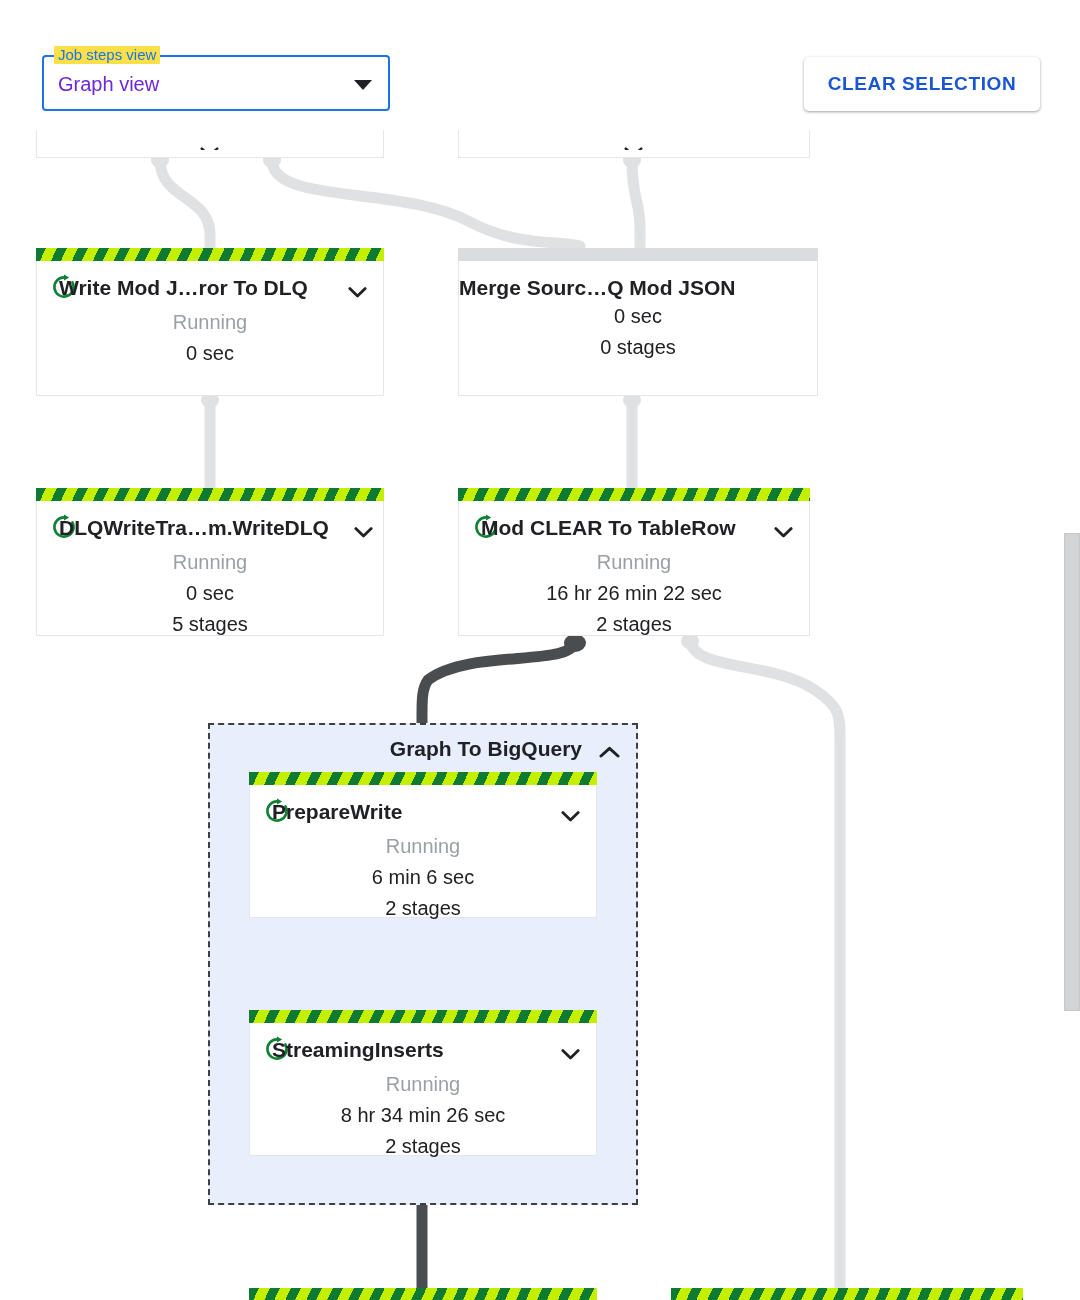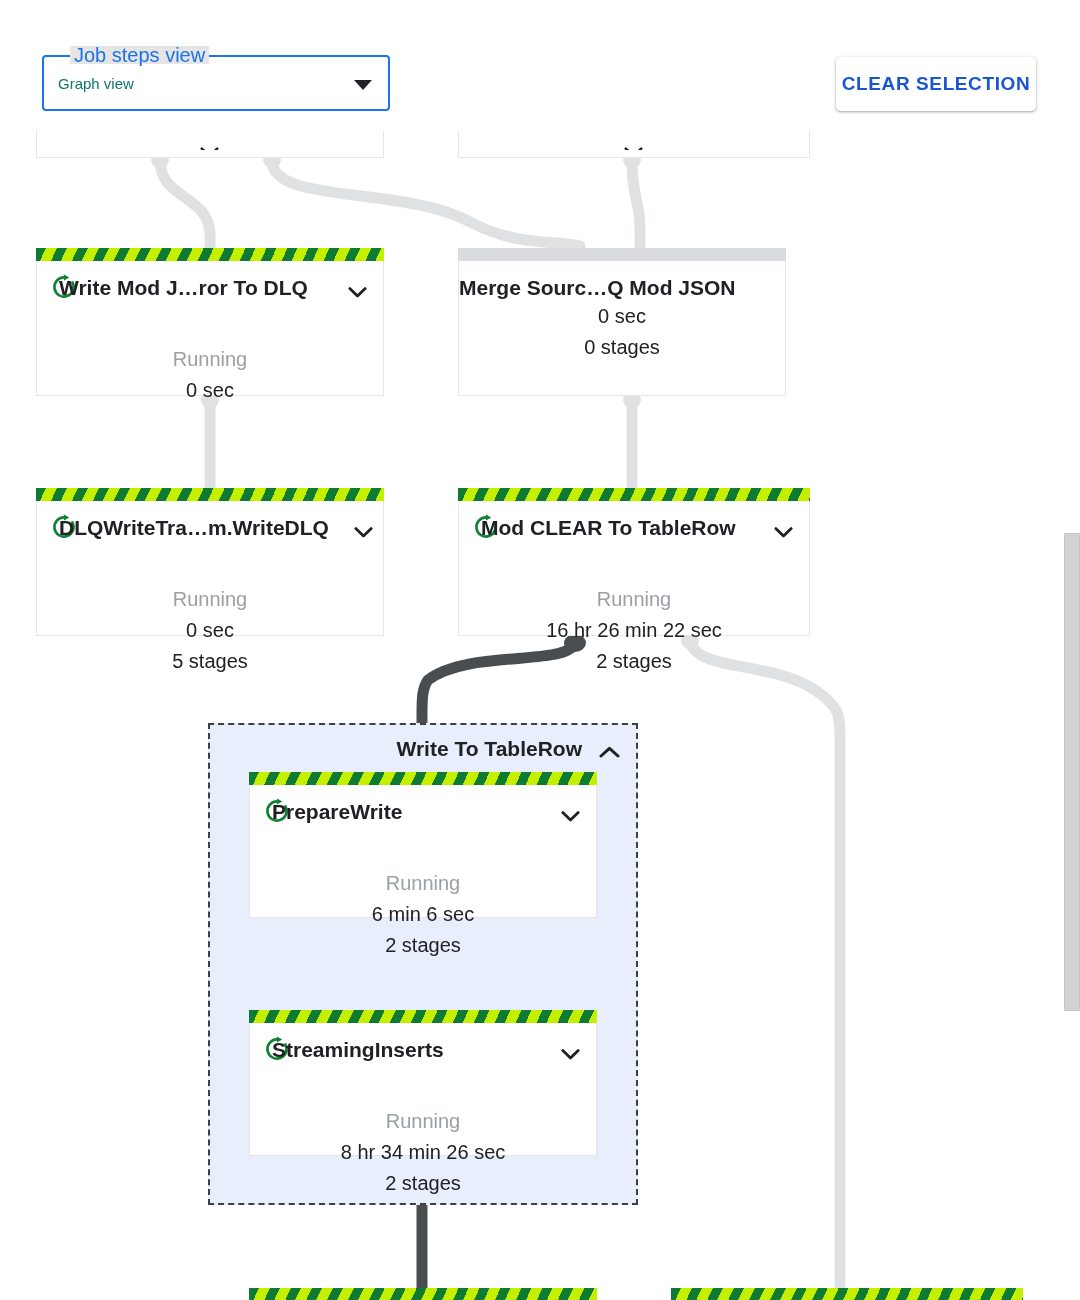--- a/index.html
+++ b/index.html
@@ -33,66 +33,65 @@
     width: 348px;
     height: 56px;
     border: 2px solid #1a73e8;
     border-radius: 4px;
     background: #ffffff;
     box-sizing: border-box;
     cursor: pointer;
   }
   .select-legend {
     position: absolute;
-    left: 26px;
+    left: 10px;
     top: -11px;
     padding: 0 4px;
-    background: #e5e5e5;
+    background: #fde047;
     color: #1a73e8;
-    font-size: 20px;
+    font-size: 15px;
     line-height: 18px;
     white-space: nowrap;
   }
   .select-value {
     position: absolute;
     left: 14px;
     top: 13px;
-    font-size: 15px;
-    color: #0f766e;
+    font-size: 20px;
+    color: #6d28d9;
     line-height: 28px;
     white-space: nowrap;
   }
   .select-arrow {
     position: absolute;
     right: 16px;
     top: 23px;
     width: 0; height: 0;
     border-left: 9px solid transparent;
     border-right: 9px solid transparent;
     border-top: 10px solid #202124;
   }
 
   .clear-btn {
     position: absolute;
     left: 804px;
     top: 57px;
-    width: 200px;
+    width: 236px;
     height: 54px;
     background: #ffffff;
     border: none;
     border-radius: 5px;
     box-shadow: 0 1px 2px rgba(60,64,67,.30), 0 1px 3px 1px rgba(60,64,67,.15);
     color: #1a55d4;
     font-family: "Liberation Sans", sans-serif;
     font-size: 19px;
     font-weight: bold;
     letter-spacing: .6px;
     cursor: pointer;
     padding: 0;
-    margin-left: 32px;
   }
 
   
   .canvas {
     position: absolute;
     inset: 0;
     z-index: 10;
   }
   .edges {
     position: absolute;
@@ -165,21 +164,21 @@
     top: 58px;
     text-align: center;
   }
   .node-lines.noicon { top: 52px; }
   .node-line {
     font-size: 20px;
     color: #202124;
     line-height: 31px;
     white-space: nowrap;
   }
-  .node-line.status { color: #9aa0a6; margin-top: 37px; }
+  .node-line.status { color: #9aa0a6; }
 
   
   .group-box {
     position: absolute;
     border: 2px dashed #3c4043;
     background: #e8eefb;
     box-sizing: border-box;
     z-index: 15;
   }
   .group-title {
@@ -321,21 +320,21 @@
           <path d="M1.8 1.6 L9.5 9 L17.2 1.6" fill="none" stroke="#202124" stroke-width="2.8" stroke-linecap="round" stroke-linejoin="round"></path>
         </svg>
       </span>
     </div>
     <div class="node-lines">
       <div class="node-line status">Running</div>
       <div class="node-line">0 sec</div>
     </div>
   </div>
 
-  <div class="node" style="left:458px; top:248px; width:328px; height:148px;">
+  <div class="node" style="left:458px; top:248px; width:360px; height:148px;">
     <div class="node-bar plain"></div>
     <div class="node-head">
       <span class="node-title">Merge Sourc…Q Mod JSON</span>
     </div>
     <div class="node-lines noicon">
       <div class="node-line">0 sec</div>
       <div class="node-line">0 stages</div>
     </div>
   </div>
 
@@ -379,21 +378,21 @@
       </span>
     </div>
     <div class="node-lines">
       <div class="node-line status">Running</div>
       <div class="node-line">16 hr 26 min 22 sec</div>
       <div class="node-line">2 stages</div>
     </div>
   </div>
 
   <div class="group-box" style="left:208px; top:723px; width:430px; height:482px;">
-    <span class="group-title">Write To TableRow</span>
+    <span class="group-title">Graph To BigQuery</span>
     <span class="group-chevron">
       <svg viewBox="0 0 21 12" width="21" height="12">
         <path d="M2 10 L10.5 2.4 L19 10" fill="none" stroke="#202124" stroke-width="3" stroke-linecap="round" stroke-linejoin="round"></path>
       </svg>
     </span>
   </div>
 
   <div class="node" style="left:249px; top:772px; width:348px; height:146px;">
     <div class="node-bar running"></div>
     <div class="node-head">

